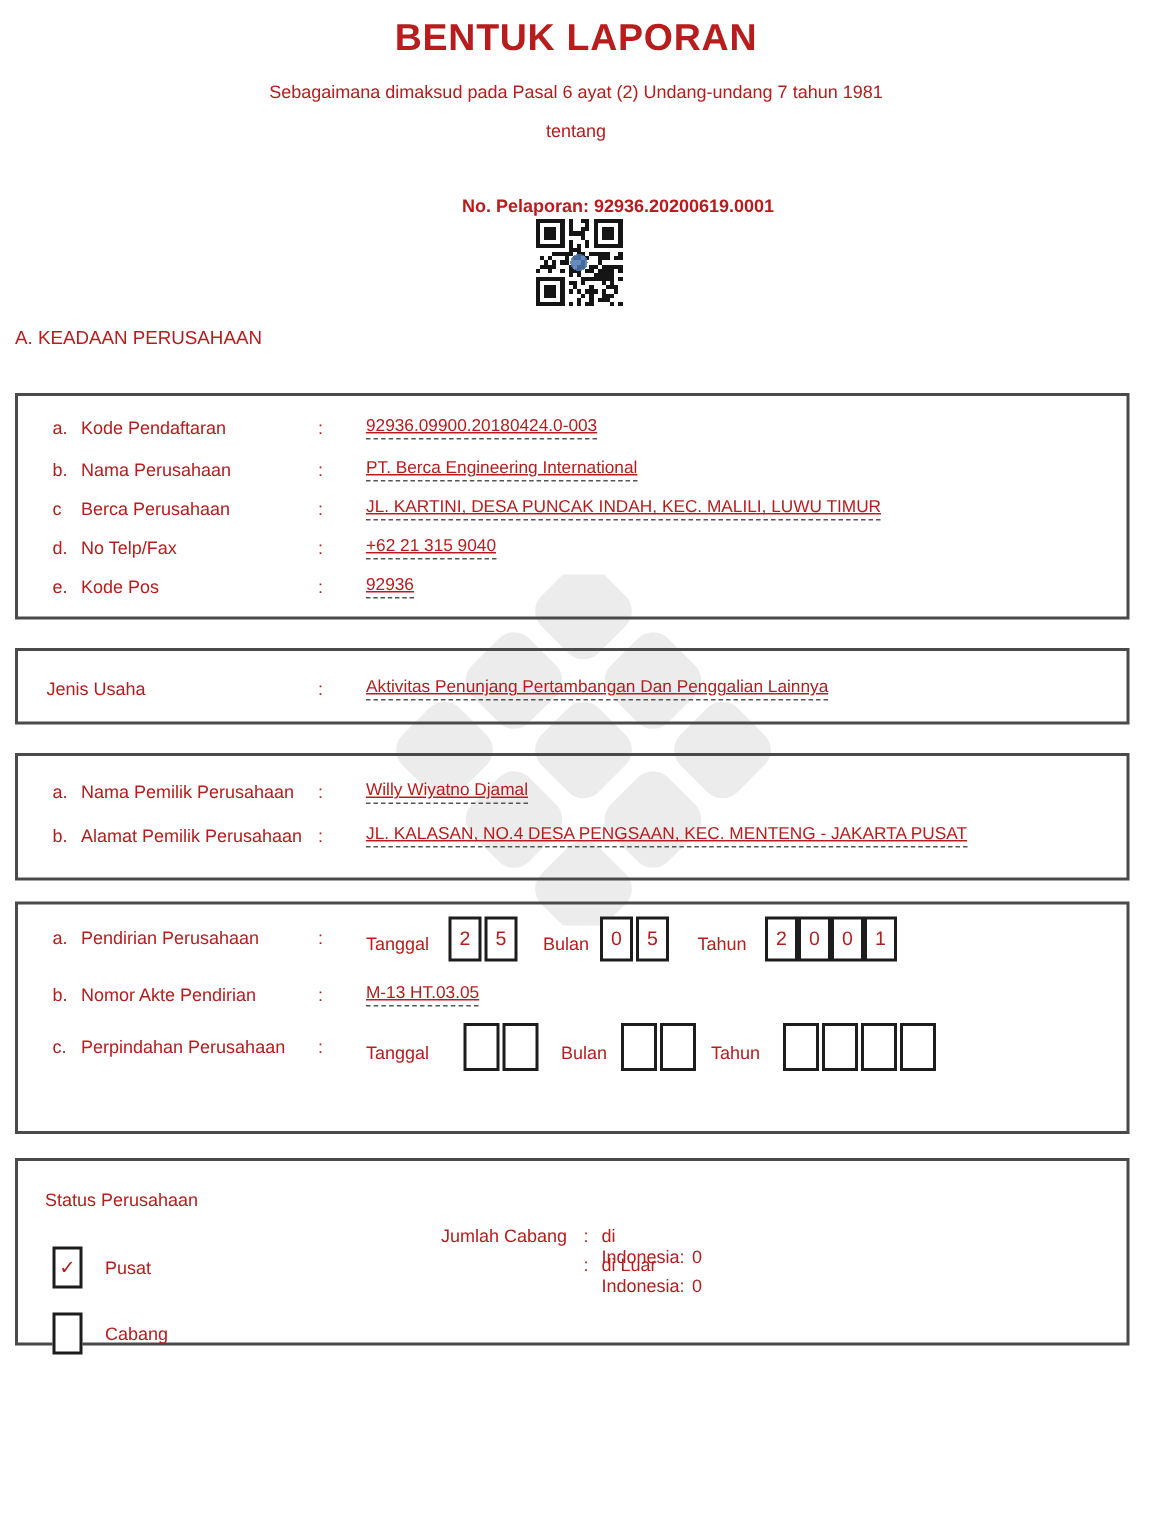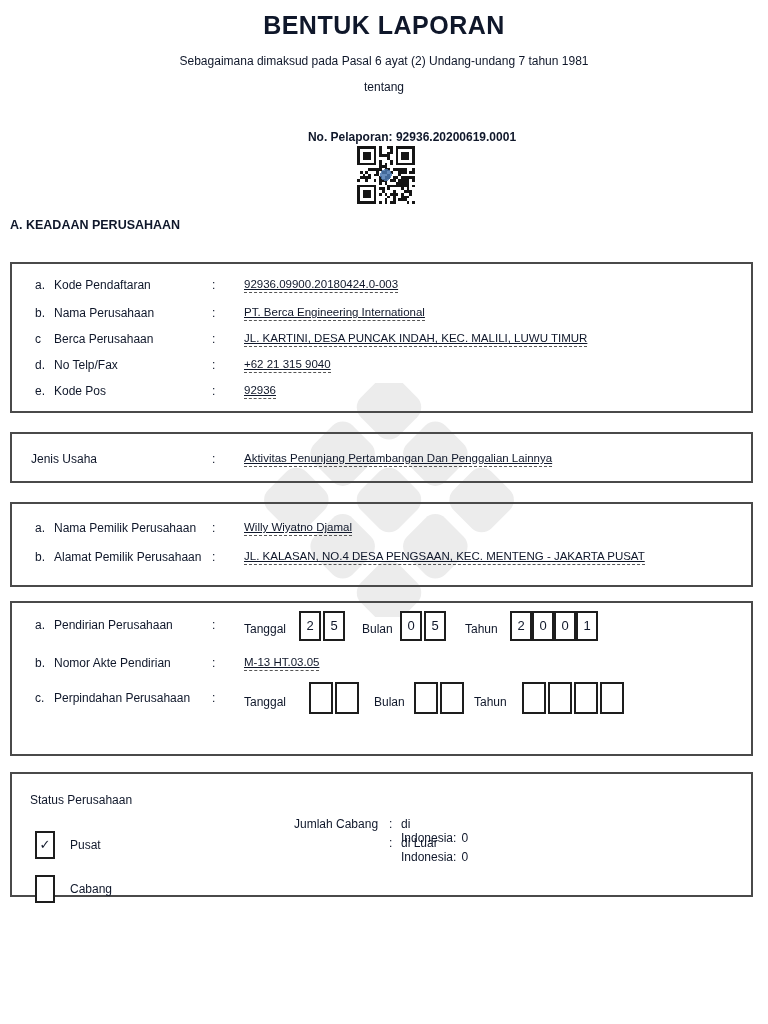--- a/index.html
+++ b/index.html
@@ -1,27 +1,27 @@
 <!DOCTYPE html>
 <html><head>
 <meta charset="utf-8">
 <style>
   html,body{margin:0;padding:0;background:#fff;}
   .page{position:relative;width:768px;height:1024px;background:#ffffff;overflow:hidden;
-        font-family:"Liberation Sans",sans-serif;color:#0f172a;}
+        font-family:"Liberation Sans",sans-serif;color:#b91c1c;}
   
   .h-title{position:absolute;top:11px;left:0;width:100%;text-align:center;
            font-size:25px;font-weight:bold;letter-spacing:.5px;}
   .h-line{position:absolute;left:0;width:100%;text-align:center;font-size:12px;}
   .h-l1{top:54px;} .h-l2{top:80px;} .h-l3{top:105px;}
   .h-repno{top:130px;font-weight:bold;padding-left:28px;}
   .qr{position:absolute;left:356px;top:146px;width:60px;height:58px;}
   .qr svg{width:100%;height:100%;shape-rendering:crispEdges;}
   
-  .sec-title{position:absolute;left:10px;top:218px;font-size:12.5px;font-weight:bold;text-align:right;}
+  .sec-title{position:absolute;left:10px;top:218px;font-size:12.5px;font-weight:normal;text-align:right;}
   
   .wm{position:absolute;left:233px;top:383px;width:312px;height:234px;z-index:0;}
   
   .box{position:absolute;left:10px;width:743px;border:2px solid #4a4a4a;z-index:1;box-sizing:border-box;}
   .box1{top:262px;height:151px;}
   .box2{top:432px;height:51px;}
   .box3{top:502px;height:85px;}
   .box4{top:601px;height:155px;}
   .box5{top:772px;height:125px;}
   .frow{position:absolute;left:0;width:100%;height:16px;font-size:12px;white-space:nowrap;}

